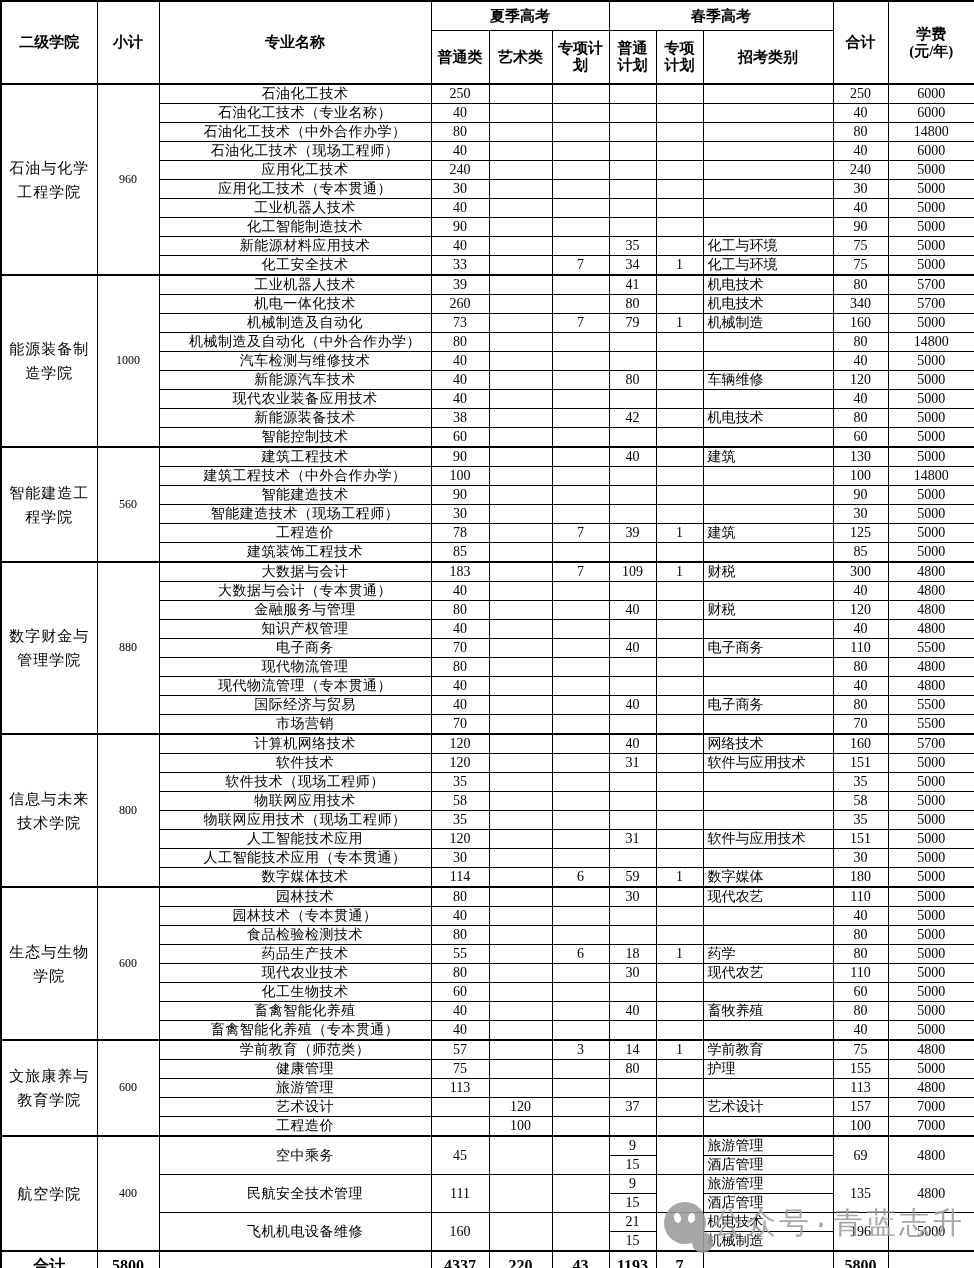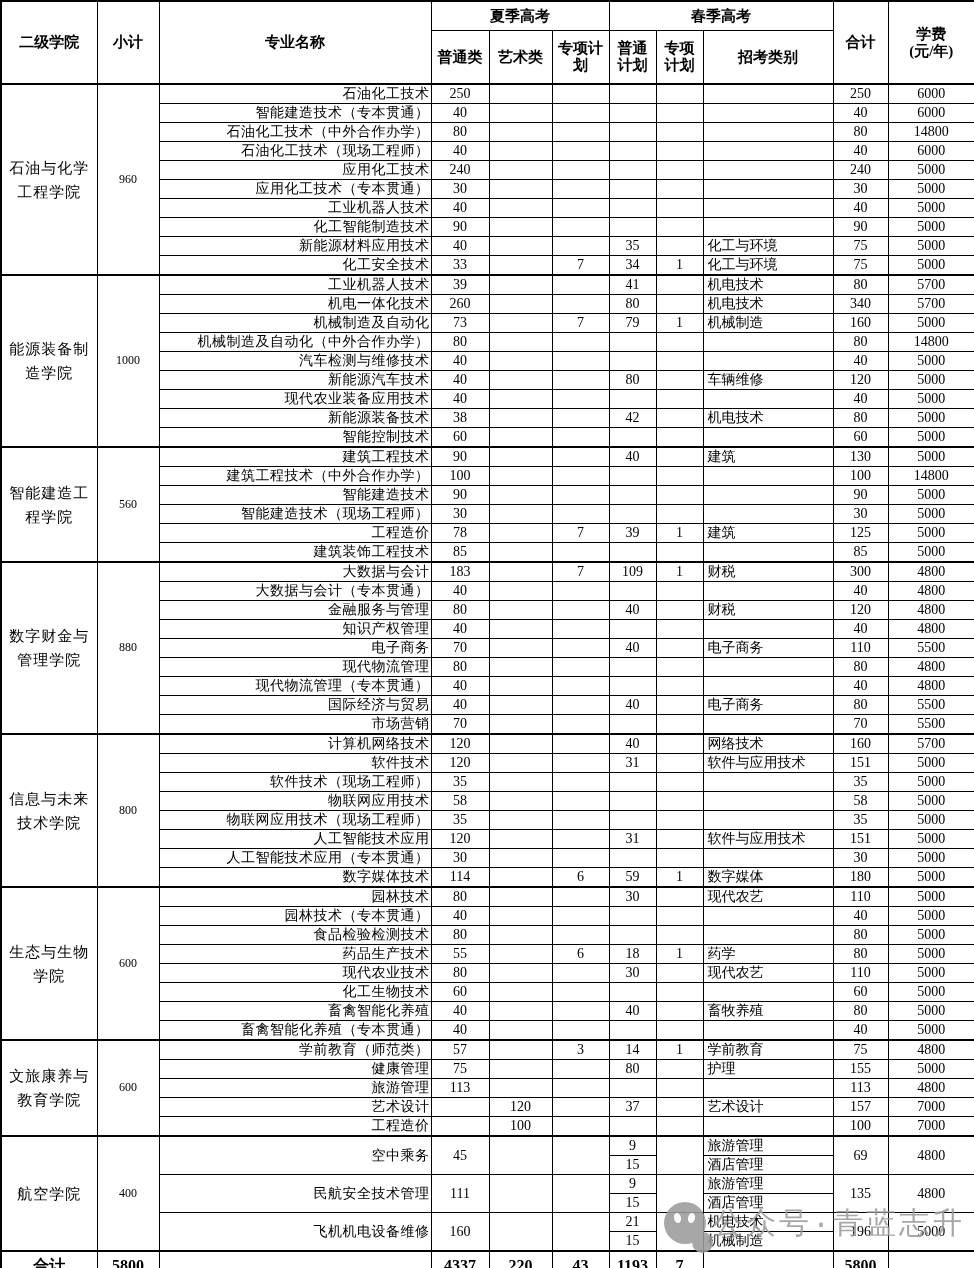--- a/index.html
+++ b/index.html
@@ -33,21 +33,21 @@
   }
   thead td {
     font-weight: bold;
     font-size: 15px;
   }
   tr.h1 td { height: 28px; }
   tr.h2 td { height: 52px; }
   .hb { border-bottom-width: 2px; }
   tr.group-start > td { border-top-width: 2px; }
   td.major {
-    text-align: right;
+    text-align: center;
     padding-left: 21px;
     letter-spacing: 0.5px;
   }
   td.cat {
     text-align: left;
     padding-left: 4px;
   }
   td.college {
     font-size: 15px;
     padding: 0 5px;
@@ -156,21 +156,21 @@
           <td>250</td>
           <td></td>
           <td></td>
           <td></td>
           <td></td>
           <td class="cat"></td>
           <td>250</td>
           <td>6000</td>
         </tr>
         <tr class="body-row">
-          <td class="major">智能建造技术（专本贯通）</td>
+          <td class="major">石油化工技术（专业名称）</td>
           <td>40</td>
           <td></td>
           <td></td>
           <td></td>
           <td></td>
           <td class="cat"></td>
           <td>40</td>
           <td>6000</td>
         </tr>
         <tr class="body-row">

